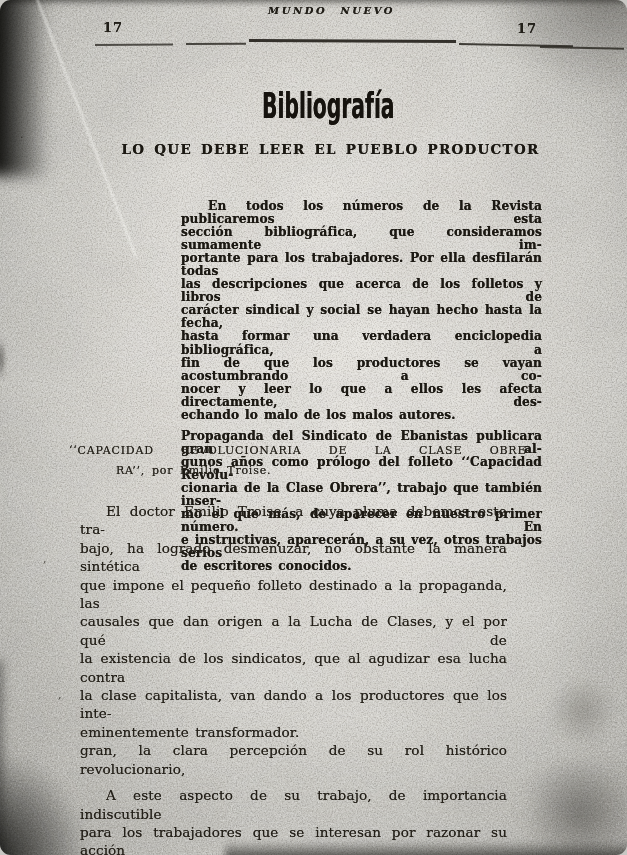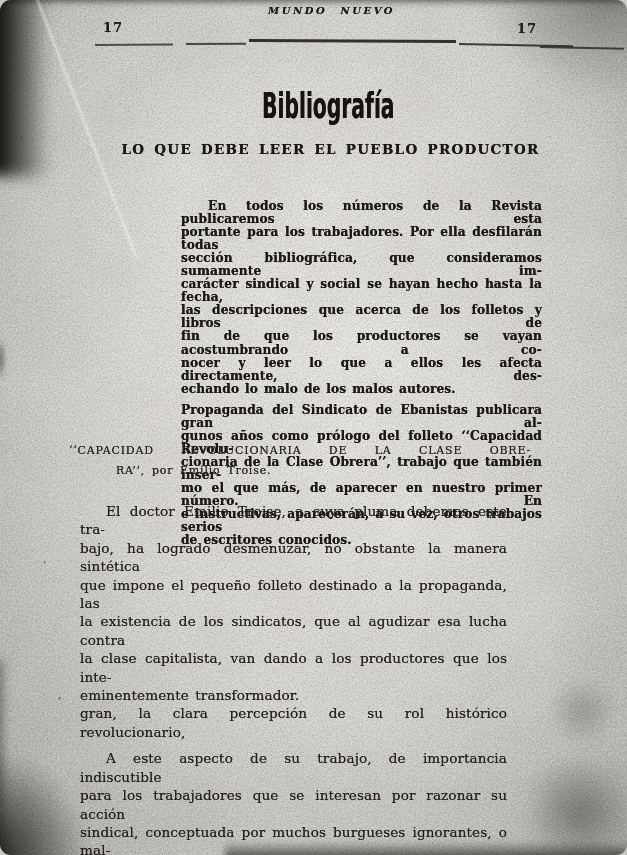--- a/index.html
+++ b/index.html
@@ -102,24 +102,25 @@
   <div class="rule r2"></div>
   <div class="rule r3"></div>
   <div class="rule r3b"></div>
 
   <h1 class="title"><span>Bibliografía</span></h1>
   <h2 class="subtitle">LO QUE DEBE LEER EL PUEBLO PRODUCTOR</h2>
 
   <div class="intro">
       <div class="para">
         <div class="line first">En todos los números de la Revista publicaremos esta</div>
+        <div class="line">sección bibliográfica, que consideramos sumamente im-</div>
         <div class="line">portante para los trabajadores. Por ella desfilarán todas</div>
-        <div class="line">sección bibliográfica, que consideramos sumamente im-</div>
+        <div class="line">las descripciones que acerca de los folletos y libros de</div>
         <div class="line">carácter sindical y social se hayan hecho hasta la fecha,</div>
-        <div class="line">las descripciones que acerca de los folletos y libros de</div>
+        <div class="line">hasta formar una verdadera enciclopedia bibliográfica, a</div>
         <div class="line">fin de que los productores se vayan acostumbrando a co-</div>
         <div class="line">nocer y leer lo que a ellos les afecta directamente, des-</div>
         <div class="line last">echando lo malo de los malos autores.</div>
       </div>
       <div class="para">
         <div class="line">Propaganda del Sindicato de Ebanistas publicara gran al-</div>
         <div class="line">gunos años como prólogo del folleto ‘‘Capacidad Revolu-</div>
         <div class="line">cionaria de la Clase Obrera’’, trabajo que también inser-</div>
         <div class="line">mo el que más, de aparecer en nuestro primer número. En</div>
         <div class="line">e instructivas, aparecerán, a su vez, otros trabajos serios</div>
@@ -130,20 +131,21 @@
   <div class="heading">
       <div class="line">‘‘CAPACIDAD REVOLUCIONARIA DE LA CLASE OBRE-</div>
       <div class="line">RA’’, por Emilio Troise.</div>
     </div>
 
   <div class="body-text">
       <div class="para">
         <div class="line first">El doctor Emilio Troise, a cuya pluma debemos este tra-</div>
         <div class="line">bajo, ha logrado desmenuzar, no obstante la manera sintética</div>
         <div class="line">que impone el pequeño folleto destinado a la propaganda, las</div>
+        <div class="line">causales que dan origen a la Lucha de Clases, y el por qué de</div>
         <div class="line">la existencia de los sindicatos, que al agudizar esa lucha contra</div>
         <div class="line">la clase capitalista, van dando a los productores que los inte-</div>
         <div class="line last">eminentemente transformador.</div>
         <div class="line">gran, la clara percepción de su rol histórico revolucionario,</div>
       </div>
       <div class="para">
         <div class="line first">A este aspecto de su trabajo, de importancia indiscutible</div>
         <div class="line">para los trabajadores que se interesan por razonar su acción</div>
         <div class="line">sindical, conceptuada por muchos burgueses ignorantes, o mal-</div>
         <div class="line">intencionados como una obra artificial, arbitraria y capricho-</div>

